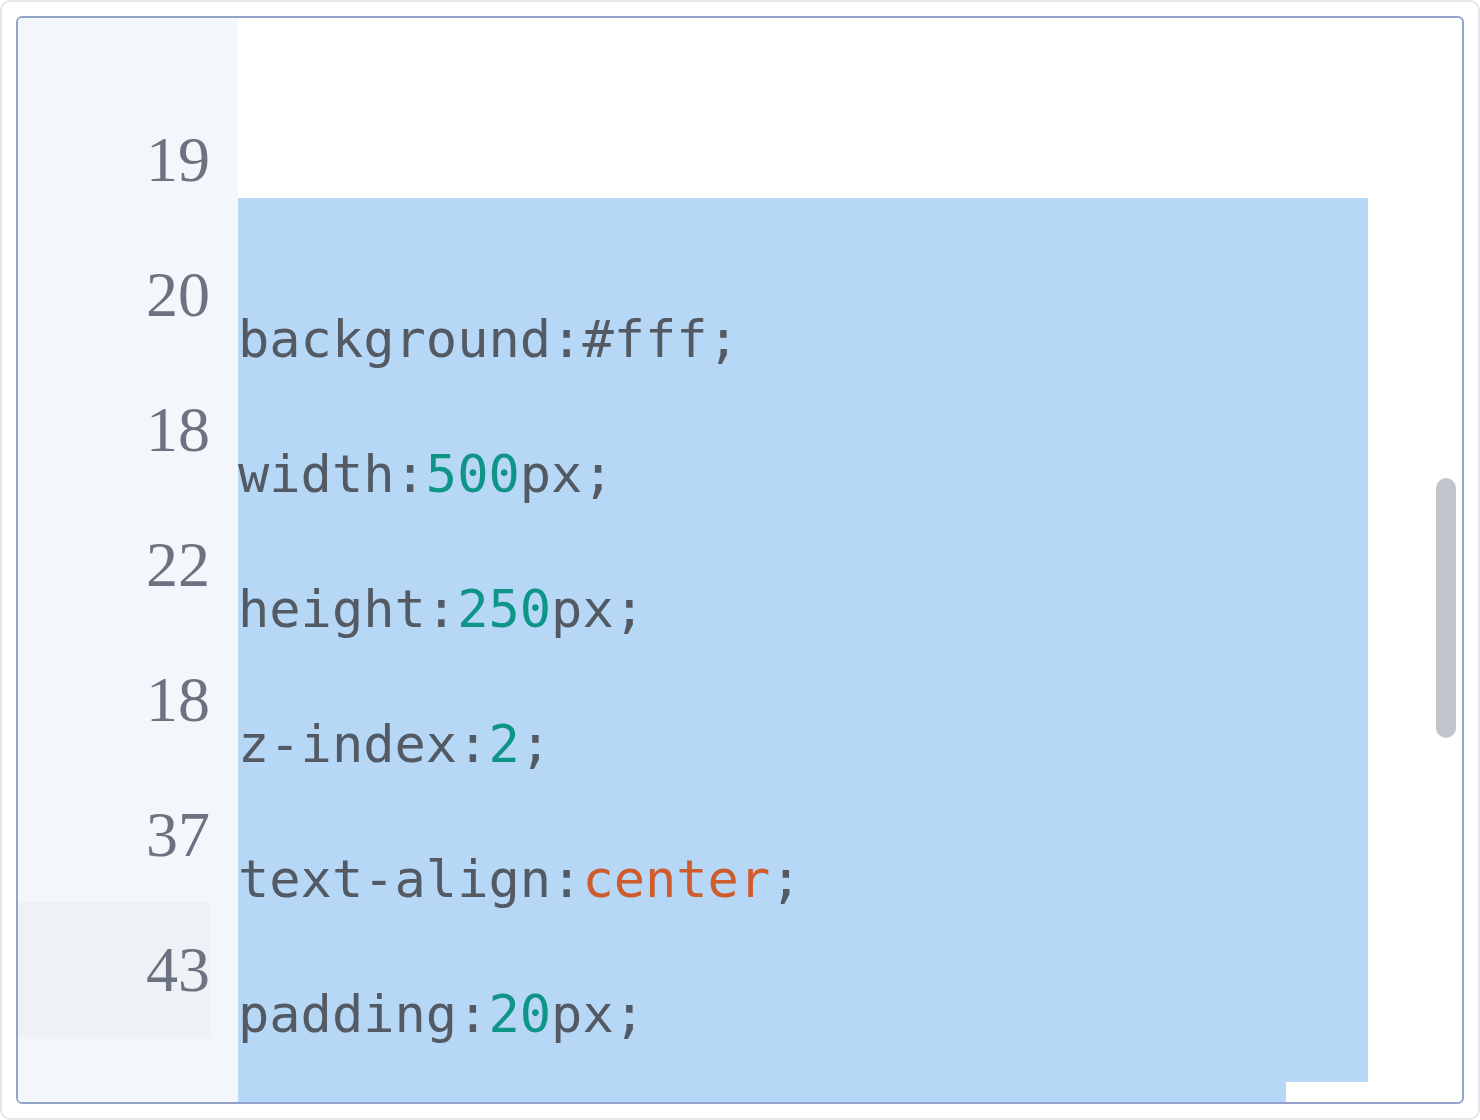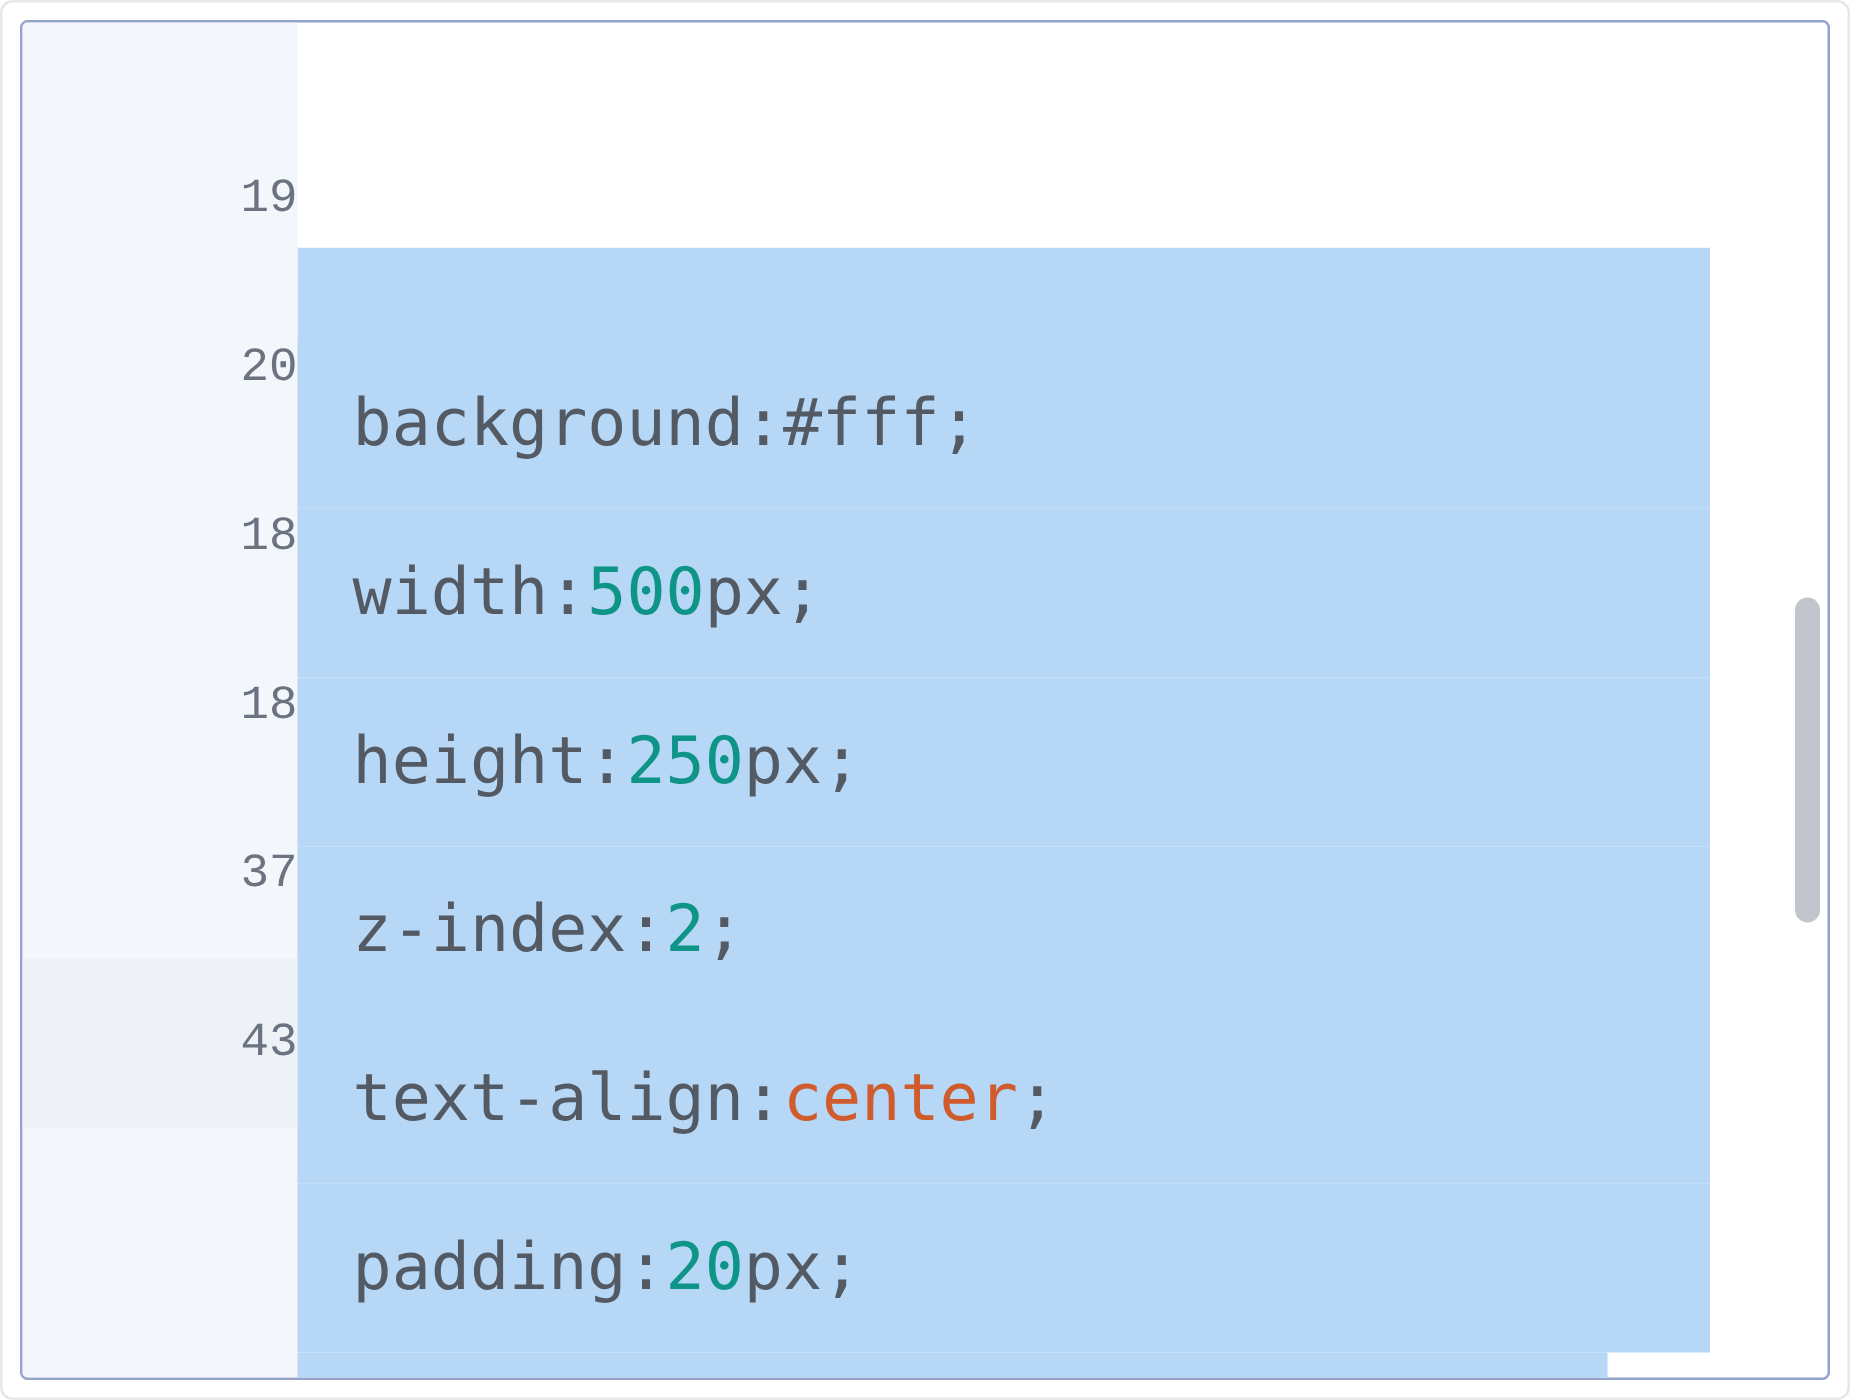--- a/index.html
+++ b/index.html
@@ -28,24 +28,25 @@
     background: #ffffff;
     position: relative;
     display: flex;
     flex-direction: row;
     overflow: hidden;
   }
   .gutter {
     width: 220px;
     flex: 0 0 220px;
     background: #f3f6fb;
-    font-family: Liberation Mono, monospace;
-    font-size: 38px;
+    font-family: Liberation Serif, serif;
+    font-size: 64px;
     color: #6b7280;
     text-align: right;
+    padding-right: 28px;
     box-sizing: border-box;
     user-select: none;
   }
   .code {
     flex: 1 1 auto;
     position: relative;
     font-family: "SFMono-Regular", ui-monospace, Menlo, Consolas, monospace;
     font-size: 52px;
     color: #535a63;
     white-space: pre;
@@ -67,21 +68,20 @@
     position: absolute;
     left: 0;
     top: 0;
     bottom: 0;
     background: #b6d7f5;
     z-index: 0;
   }
   .code-inner {
     position: relative;
     z-index: 1;
-    padding-left: 44px;
   }
   .tok-prop { color: #535a63; }
   .tok-punct { color: #535a63; }
   .tok-num { color: #0f9488; }
   .tok-kw  { color: #d05b2d; }
 
   .scrollbar-track {
     position: absolute;
     right: 6px;
     top: 0;
@@ -100,20 +100,21 @@
 </head>
 <body>
 
 <div class="outer">
   <div class="panel">
     <div class="gutter" id="gutter">
         <div class="row short"></div>
         <div class="row"><span class="ln-text">19</span></div>
         <div class="row"><span class="ln-text">20</span></div>
         <div class="row"><span class="ln-text">18</span></div>
+        <div class="row"><span class="ln-text">22</span></div>
         <div class="row"><span class="ln-text">18</span></div>
         <div class="row"><span class="ln-text">37</span></div>
         <div class="row active-gutter"><span class="ln-text">43</span></div>
       </div>
     <div class="code" id="code">
       <div class="scrollbar-track">
         <div class="scrollbar-thumb" id="thumb" style="top: 460px; height: 260px;"></div>
       </div>
     <div class="row short"><div class="sel" style="width: 1130px;"></div></div><div class="row"><div class="sel" style="width: 1130px;"></div><span class="code-inner"><span class="tok-prop">background</span><span class="tok-punct">:</span><span class="tok-prop">#fff</span><span class="tok-punct">;</span></span></div><div class="row"><div class="sel" style="width: 1130px;"></div><span class="code-inner"><span class="tok-prop">width</span><span class="tok-punct">:</span><span class="tok-num">500</span><span class="tok-prop">px</span><span class="tok-punct">;</span></span></div><div class="row"><div class="sel" style="width: 1130px;"></div><span class="code-inner"><span class="tok-prop">height</span><span class="tok-punct">:</span><span class="tok-num">250</span><span class="tok-prop">px</span><span class="tok-punct">;</span></span></div><div class="row"><div class="sel" style="width: 1130px;"></div><span class="code-inner"><span class="tok-prop">z-index</span><span class="tok-punct">:</span><span class="tok-num">2</span><span class="tok-punct">;</span></span></div><div class="row"><div class="sel" style="width: 1130px;"></div><span class="code-inner"><span class="tok-prop">text-align</span><span class="tok-punct">:</span><span class="tok-kw">center</span><span class="tok-punct">;</span></span></div><div class="row"><div class="sel" style="width: 1130px;"></div><span class="code-inner"><span class="tok-prop">padding</span><span class="tok-punct">:</span><span class="tok-num">20</span><span class="tok-prop">px</span><span class="tok-punct">;</span></span></div><div class="row"><div class="sel" style="width: 1048px;"></div></div></div>
   </div>

